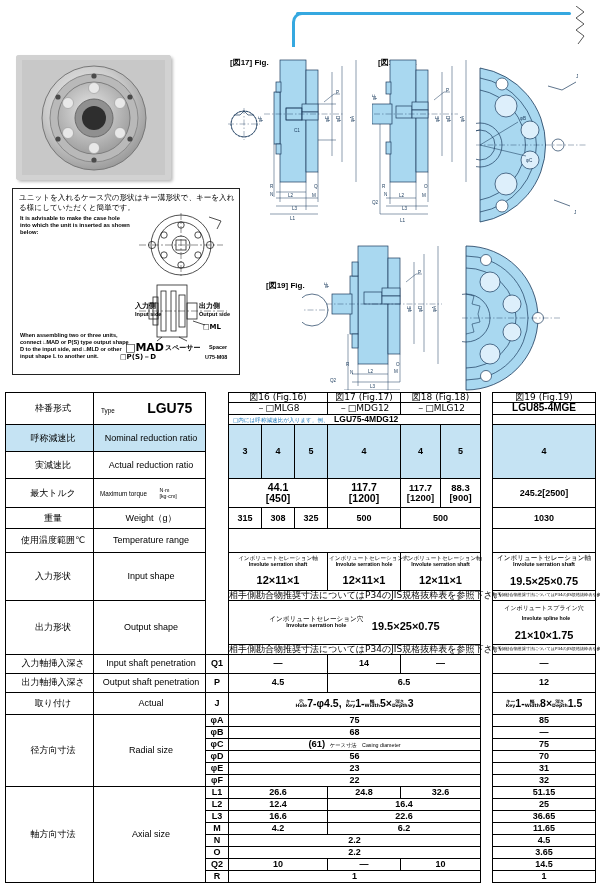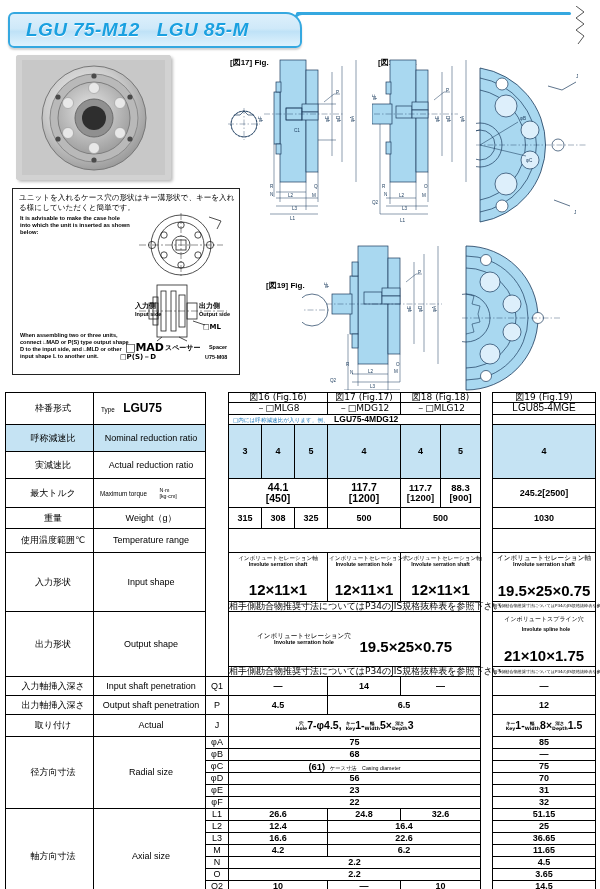--- a/index.html
+++ b/index.html
@@ -99,48 +99,45 @@
   #spec td.nb{border:none;background:transparent;}
   .lab-j{
     font-size:11px;text-align:left;padding-left:7px !important;
     font-family:"DejaVu Sans","Liberation Sans",sans-serif;
     white-space:nowrap;
   }
   .lab-e{
     font-size:6.3px;text-align:left;padding-left:3px !important;
     white-space:nowrap;
   }
-  .code{font-size:9px;font-weight:normal;margin-left:48px;}
+  .code{font-size:9px;font-weight:bold;margin-left:48px;}
   .blue{background:#c5e3f3 !important;}
   .gap{width:12px;border:none !important;background:transparent !important;}
   .big{font-size:13px;font-weight:bold;}
   .num{font-size:10.5px;font-weight:bold;}
   .numS{font-size:9.5px;font-weight:bold;}
   .tiny{font-size:5.3px;font-family:"DejaVu Sans",sans-serif;white-space:nowrap;}
   .figcap{font-size:6.5px;font-family:"DejaVu Sans",sans-serif;}
   .typecode{font-size:8px;font-family:"DejaVu Sans",sans-serif;}
   .notebl{font-size:5.6px;color:#1272b8;font-family:"DejaVu Sans",sans-serif;white-space:nowrap;}
   .shapeJ{font-size:5.6px;font-family:Liberation Serif, serif;display:block;white-space:nowrap;}
   .shapeE{font-size:5.3px;display:block;font-weight:bold;white-space:nowrap;}
-  .shapeV{font-size:15px;font-weight:bold;display:block;margin-top:15px;}
+  .shapeV{font-size:11px;font-weight:bold;display:block;margin-top:8px;}
   .cellpad{padding:2px 1px !important;}
   .ftnote{font-size:4.7px;font-family:"DejaVu Sans",sans-serif;white-space:nowrap;}
   .sub{font-size:4.6px;font-family:"DejaVu Sans",sans-serif;vertical-align:middle;display:inline-block;line-height:1;text-align:center;}
   .sub b{display:block;font-size:4.6px;}
   .jkey{font-size:10.5px;font-weight:bold;}
 </style>
 </head>
 <body>
 
 <div id="header-band">
   <div class="hdr-rule"></div>
   <div class="hdr-rule-r"></div>
-  <div class="hdr-tab">
-    <span class="hdr-title">LGU 75-M12   LGU 85-M</span>
-  </div>
   <svg class="hdr-squiggle" width="28" height="44" viewBox="0 0 28 44">
     <path d="M6 0 L14 6 L6 12 L14 18 L6 24 L14 30 L8 38" fill="none" stroke="#555" stroke-width="1"></path>
   </svg>
 </div>
 
 <div id="photo">
   <svg width="155" height="125" viewBox="0 0 155 125">
     <defs>
       <radialGradient id="gm" cx="42%" cy="38%" r="70%">
         <stop offset="0%" stop-color="#f2f2f2"></stop>
@@ -447,21 +444,21 @@
       <col style="width:40px">
     <col style="width:12px">
     <col style="width:103px">
   </colgroup>
 
   <tbody>
       <tr>
     <td rowspan="3" class="lab-j">枠番形式</td>
     <td rowspan="3" style="text-align:left;padding-left:4px !important;">
       <span class="lab-e" style="display:inline-block">Type</span>
-      <span class="big" style="font-size:12px;margin-left:6px;">LGU75</span>
+      <span class="big" style="font-size:14px;margin-left:30px;">LGU75</span>
     </td>
     <td class="nb"></td>
     <td colspan="3" class="figcap">図16 (Fig.16)</td>
     <td class="figcap">図17 (Fig.17)</td>
     <td colspan="2" class="figcap">図18 (Fig.18)</td>
     <td class="gap"></td>
     <td class="figcap">図19 (Fig.19)</td>
   </tr>
   <tr>
     <td class="nb"></td>

